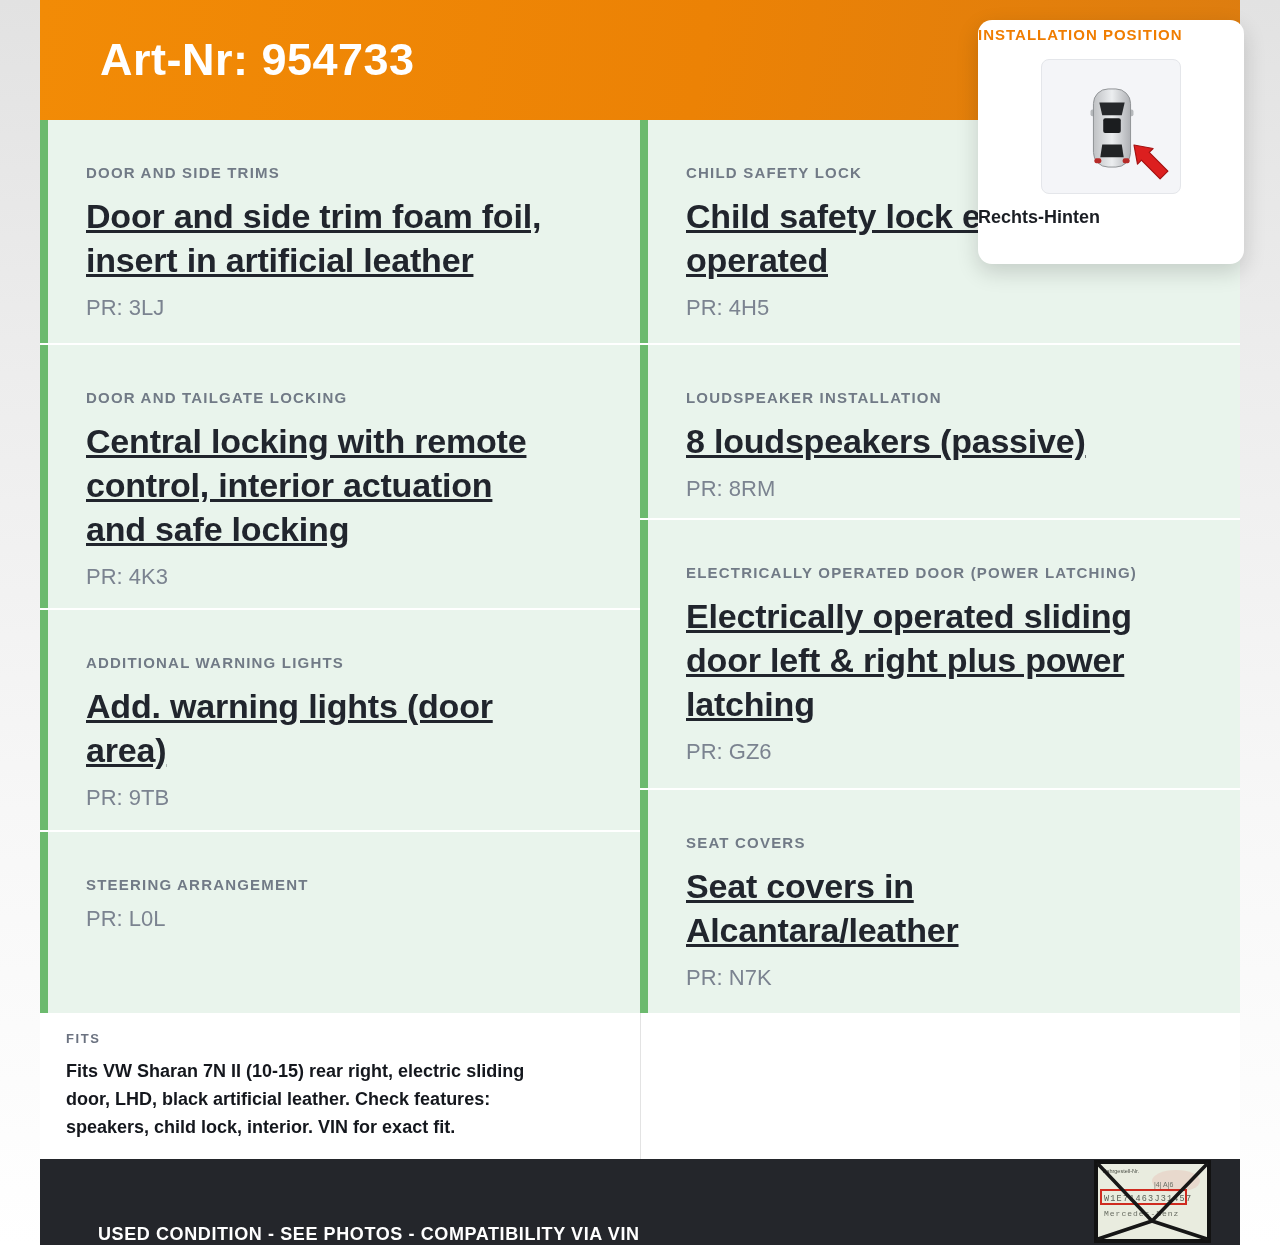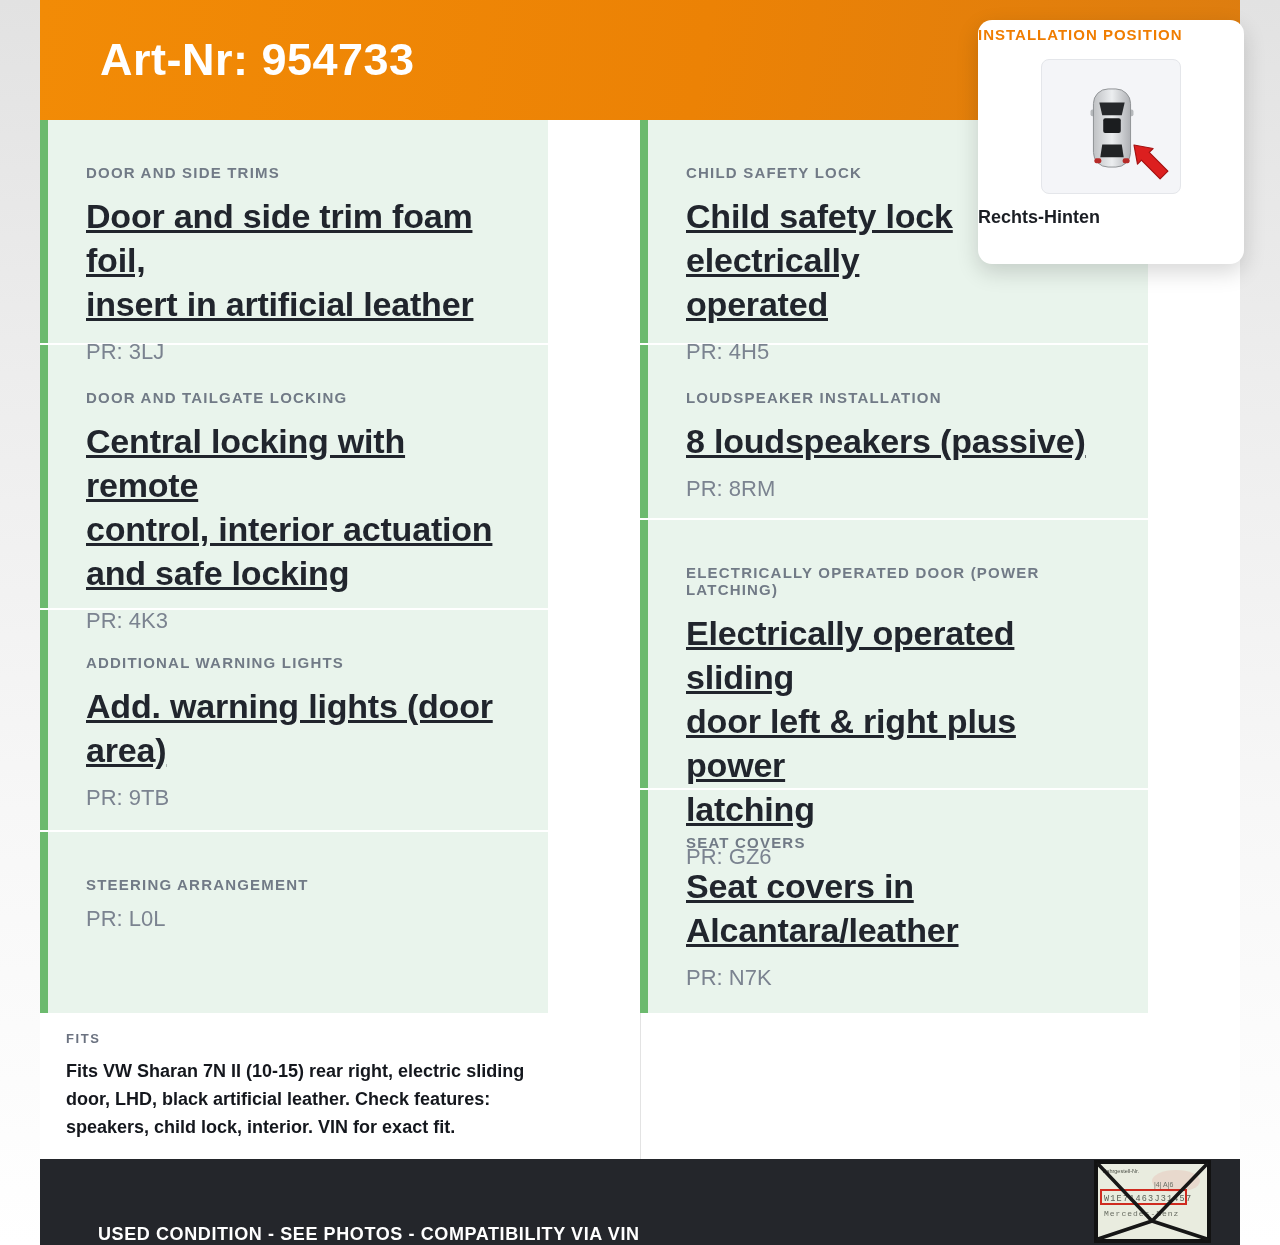--- a/index.html
+++ b/index.html
@@ -16,21 +16,21 @@
     height:120px; background:linear-gradient(100deg,#f28b06 0%,#ec8205 55%,#dd7d10 100%);
     display:flex; align-items:center; padding-left:60px;
   }
   .hdr h1 { color:#fff; font-size:45px; font-weight:800; letter-spacing:.5px; }
 
   
   .cols { display:flex; }
   .col { width:600px; background:#fff; }
   .card {
     background:#e9f4ec; border-left:8px solid #6cba6e;
-    padding:44px 26px 0 38px; width:508px;
+    padding:44px 26px 0 38px; width:600px;
   }
   .card + .card { margin-top:2px; }
   .c-l1{height:223px}.c-l2{height:263px}.c-l3{height:220px}.c-l4{height:181px}
   .c-r1{height:223px}.c-r2{height:173px}.c-r3{height:268px}.c-r4{height:223px}
   .cat {
     font-size:15px; font-weight:700; color:#717a86; letter-spacing:1.2px;
     text-transform:uppercase; margin-bottom:13px;
   }
   .ttl {
     font-size:34px; line-height:44px; font-weight:700; color:#21252d;

